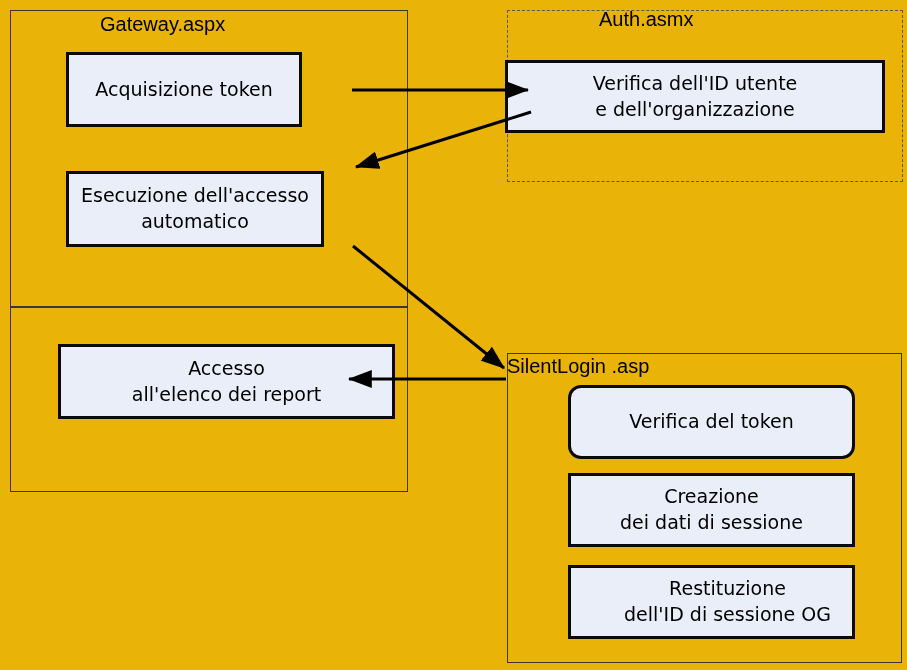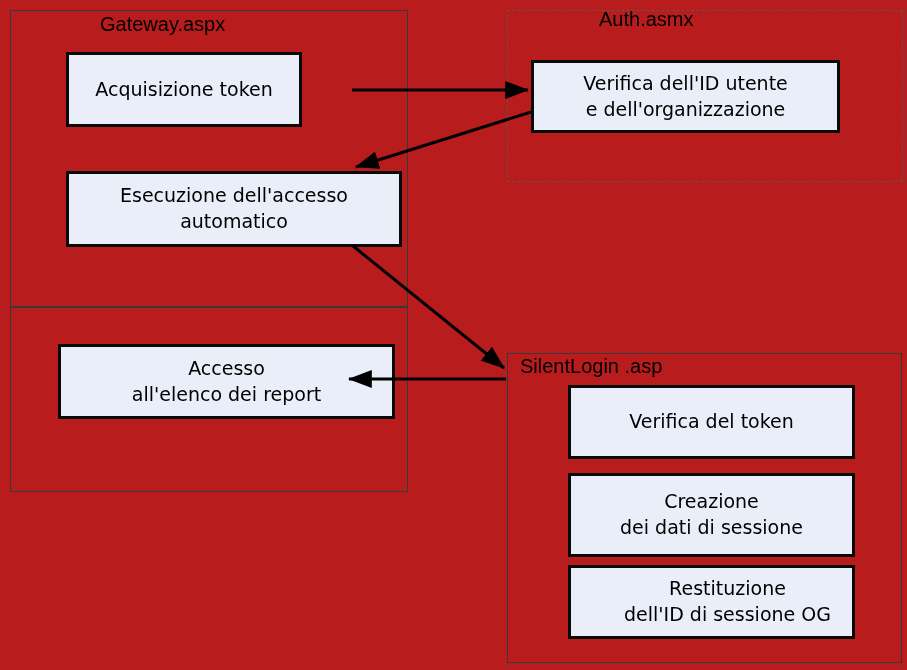--- a/index.html
+++ b/index.html
@@ -2,21 +2,21 @@
 <html><head>
 <meta charset="utf-8">
 <style>
   html, body { margin: 0; padding: 0; }
   body { font-family: "DejaVu Sans", sans-serif; }
 
   .canvas {
     position: relative;
     width: 907px;
     height: 670px;
-    background: #b91c1c;
+    background: #eab308;
     overflow: hidden;
   }
 
   .container-box {
     position: absolute;
     box-sizing: border-box;
     border: 1.5px solid #383838;
     background: transparent;
   }
   .container-box.dashed {
@@ -71,36 +71,36 @@
   <div class="container-box" style="left:10px; top:307px; width:398px; height:185px;"></div>
 
   <div class="container-box dashed" style="left:507px; top:10px; width:396px; height:172px;"></div>
 
   <div class="container-box" style="left:507px; top:353px; width:395px; height:310px;"></div>
 
   <div class="container-label" style="left:100px; top:13px;">Gateway.aspx</div>
 
   <div class="container-label" style="left:599px; top:8px;">Auth.asmx</div>
 
-  <div class="container-label" style="left:520px; top:355px;">SilentLogin .asp</div>
+  <div class="container-label" style="left:507px; top:355px;">SilentLogin .asp</div>
 
   <div class="node" style="left:66px; top:52px; width:236px; height:75px;">Acquisizione token</div>
 
-  <div class="node" style="left:66px; top:171px; width:336px; height:76px;">Esecuzione dell'accesso
+  <div class="node" style="left:66px; top:171px; width:258px; height:76px;">Esecuzione dell'accesso
 automatico</div>
 
   <div class="node" style="left:58px; top:344px; width:337px; height:75px;">Accesso
 all'elenco dei report</div>
 
-  <div class="node" style="left:531px; top:60px; width:309px; height:73px;text-align:center;">Verifica dell'ID utente
+  <div class="node" style="left:505px; top:60px; width:380px; height:73px;text-align:center;">Verifica dell'ID utente
 e dell'organizzazione</div>
 
-  <div class="node" style="left:568px; top:385px; width:287px; height:74px;">Verifica del token</div>
+  <div class="node" style="left:568px; top:385px; width:287px; height:74px;border-radius:13px;">Verifica del token</div>
 
-  <div class="node" style="left:568px; top:473px; width:287px; height:84px;">Creazione
+  <div class="node" style="left:568px; top:473px; width:287px; height:74px;">Creazione
 dei dati di sessione</div>
 
   <div class="node" style="left:568px; top:565px; width:287px; height:74px;padding-left:32px;">Restituzione
 dell'ID di sessione OG</div>
 
   <svg class="arrow-layer" viewBox="0 0 907 670" xmlns="http://www.w3.org/2000/svg">
     <defs>
       <marker id="ah" viewBox="0 0 8 6" refX="7.6" refY="3" markerWidth="8" markerHeight="6" orient="auto">
         <path d="M0,0 L8,3 L0,6 Z" fill="#000000"></path>
       </marker>

